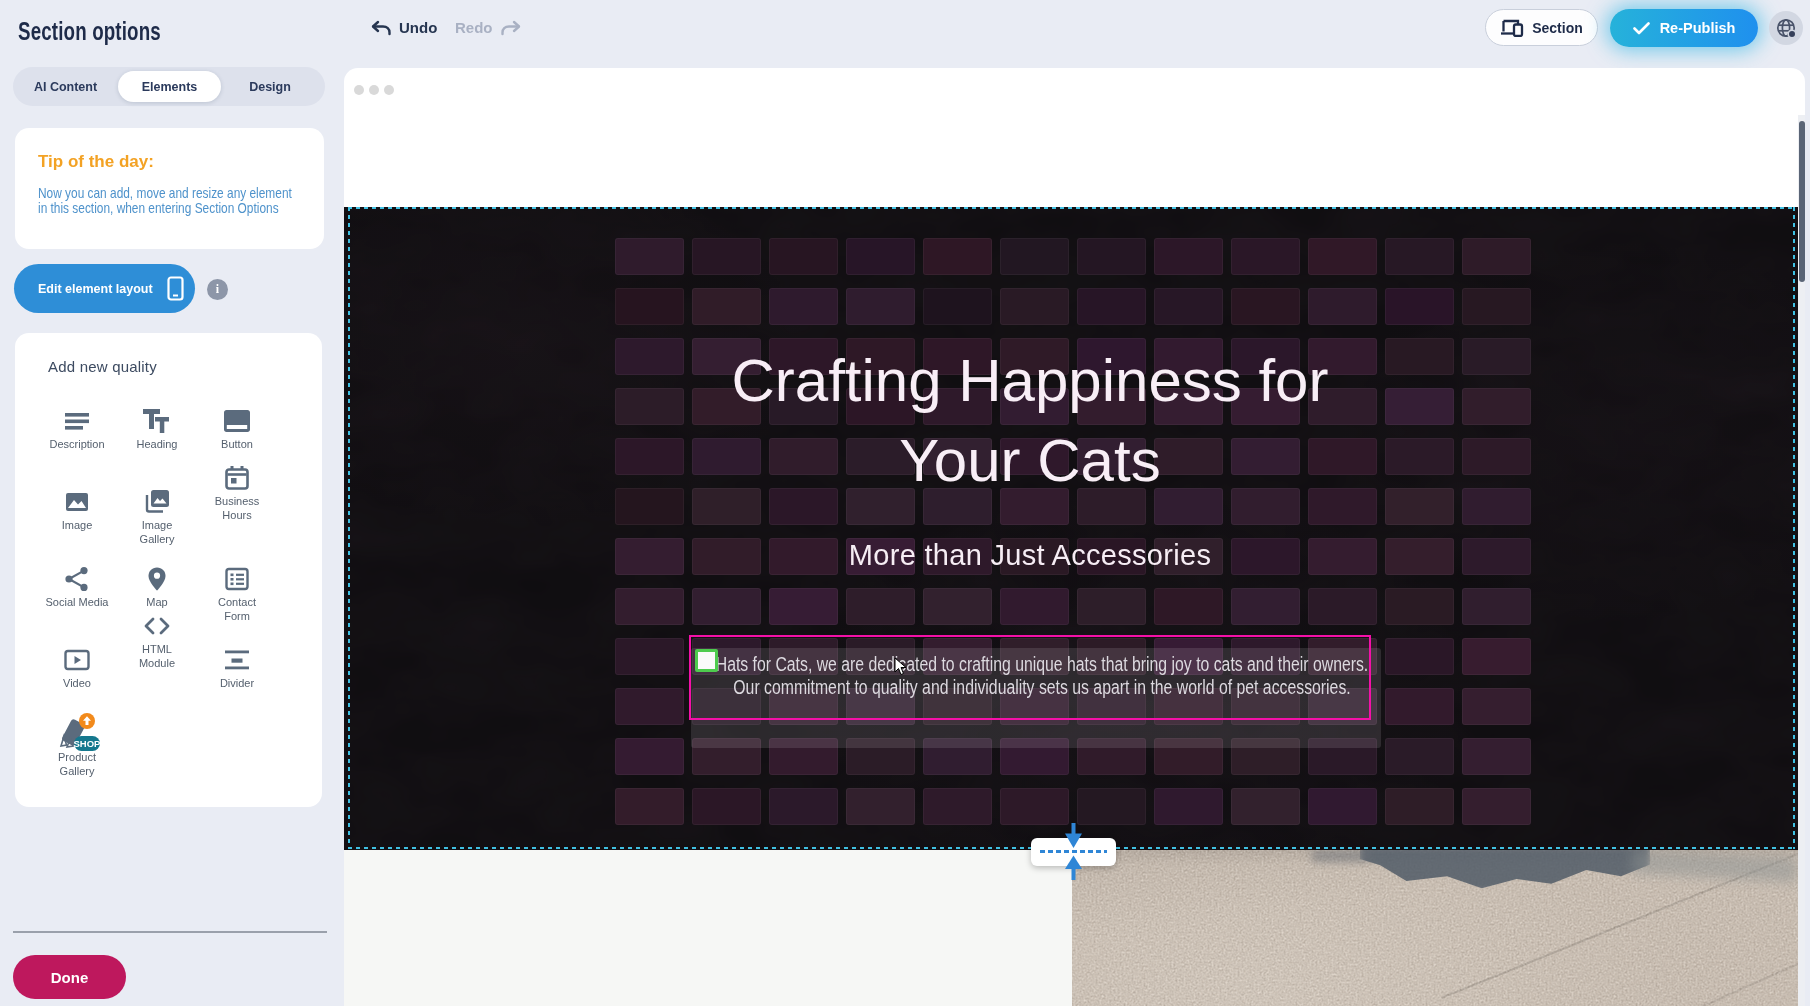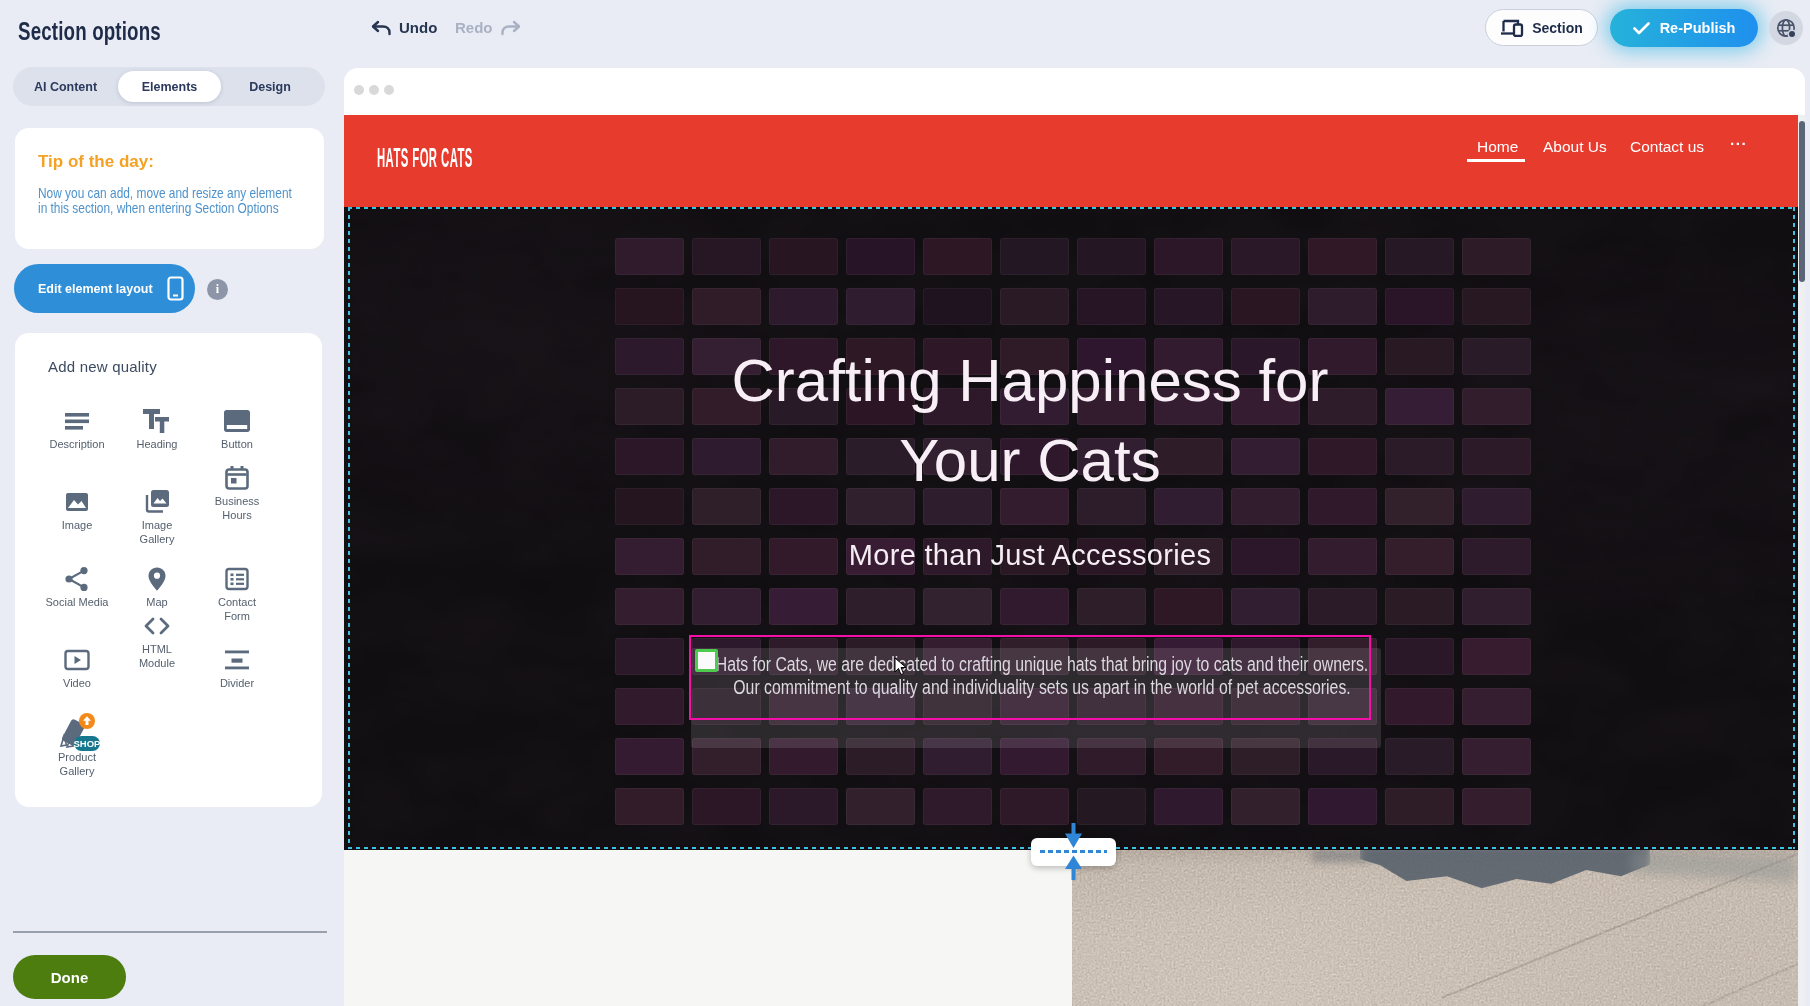--- a/index.html
+++ b/index.html
@@ -25,21 +25,21 @@
 .tipbody { left:23px; top:58px; position:absolute; font-size:14.5px; line-height:15px; color:#4e92cb; width:300px; transform:scaleX(0.82); transform-origin:left top; white-space:nowrap; }
 .btn-mobile { left:14px; top:264px; width:181px; height:49px; border-radius:25px; background:#2e8ed7; display:flex; align-items:center; color:#fff; font-size:12.5px; font-weight:bold; padding-left:24px; gap:14px; }
 .info { left:207px; top:279px; width:21px; height:21px; border-radius:50%; background:#8d96a8; color:#fff; display:flex; align-items:center; justify-content:center; font-size:12px; font-weight:bold; font-family:"Liberation Serif",serif; }
 .card2 { left:15px; top:333px; width:307px; height:474px; border-radius:14px; background:#fff; }
 .card2 h3 { position:absolute; left:33px; top:25px; font-size:15px; font-weight:normal; color:#3d4b61; letter-spacing:0.2px; }
 .el { position:absolute; width:90px; text-align:center; }
 .elicon { height:28px; display:flex; align-items:center; justify-content:center; }
 .ellabel { margin-top:3px; font-size:11px; line-height:13.5px; color:#55606e; }
 .el { transform:translateY(-333px); }
 .sep { left:13px; top:931px; width:314px; height:1.5px; background:#9aa0ab; }
-.btn-done { left:13px; top:955px; width:113px; height:44px; border-radius:22px; background:#4d7c0f; color:#fff; font-size:15px; font-weight:bold; display:flex; align-items:center; justify-content:center; }
+.btn-done { left:13px; top:955px; width:113px; height:44px; border-radius:22px; background:#be185d; color:#fff; font-size:15px; font-weight:bold; display:flex; align-items:center; justify-content:center; }
 
 
 .browser { left:344px; top:68px; width:1461px; height:938px; background:#fff; border-radius:14px 14px 0 0; }
 .dot { position:absolute; width:10px; height:10px; border-radius:50%; background:#d9d9d9; top:17px; }
 .urlpill { position:absolute; left:61px; top:5px; width:1393px; height:37px; border-radius:18px; background:#f0f1f2; display:flex; align-items:center; }
 .url { font-size:15.5px; color:#7d2f2f; margin-left:8px; }
 .domain { font-size:14.5px; font-weight:bold; color:#3aa93f; margin-left:14px; letter-spacing:0.4px; }
 .site { position:absolute; left:0; top:47px; width:1454px; height:891px; overflow:hidden; }
 .siteheader { position:absolute; left:0; top:0; width:100%; height:92px; background:#e73b2e; }
 .logo { position:absolute; left:33px; top:28px; color:#fff; font-size:27px; font-weight:bold; transform:scaleX(0.42); transform-origin:left; letter-spacing:1px; }
@@ -286,28 +286,20 @@
     </div>
 </div>
 <div class="abs sep"></div>
 <div class="abs btn-done">Done</div>
 
 <div class="abs browser">
   <div class="dot" style="left:10px"></div>
     <div class="dot" style="left:25px"></div>
     <div class="dot" style="left:40px"></div>
   <div class="site">
-    <div class="siteheader">
-      <div class="logo">HATS FOR CATS</div>
-      <div class="nav" style="left:1133px">Home</div>
-      <div class="navu" style="left:1123px; width:58px"></div>
-      <div class="nav" style="left:1199px">About Us</div>
-      <div class="nav" style="left:1286px">Contact us</div>
-      <div class="nav" style="left:1386px; top:16px; letter-spacing:1.5px; font-weight:bold">...</div>
-    </div>
     <div class="hero">
       <svg style="position:absolute;left:0;top:0;opacity:.8" width="1454" height="643">
           <defs>
             <filter id="hz">
               <feTurbulence type="fractalNoise" baseFrequency="0.012 0.02" numOctaves="3" seed="9"></feTurbulence>
               <feColorMatrix type="matrix" values="0 0 0 0 0.24 0 0 0 0 0.17 0 0 0 0 0.22 0.04 0.04 0.04 0 -0.012"></feColorMatrix>
             </filter>
           </defs>
           <rect width="1454" height="643" filter="url(#hz)"></rect>
         </svg>

